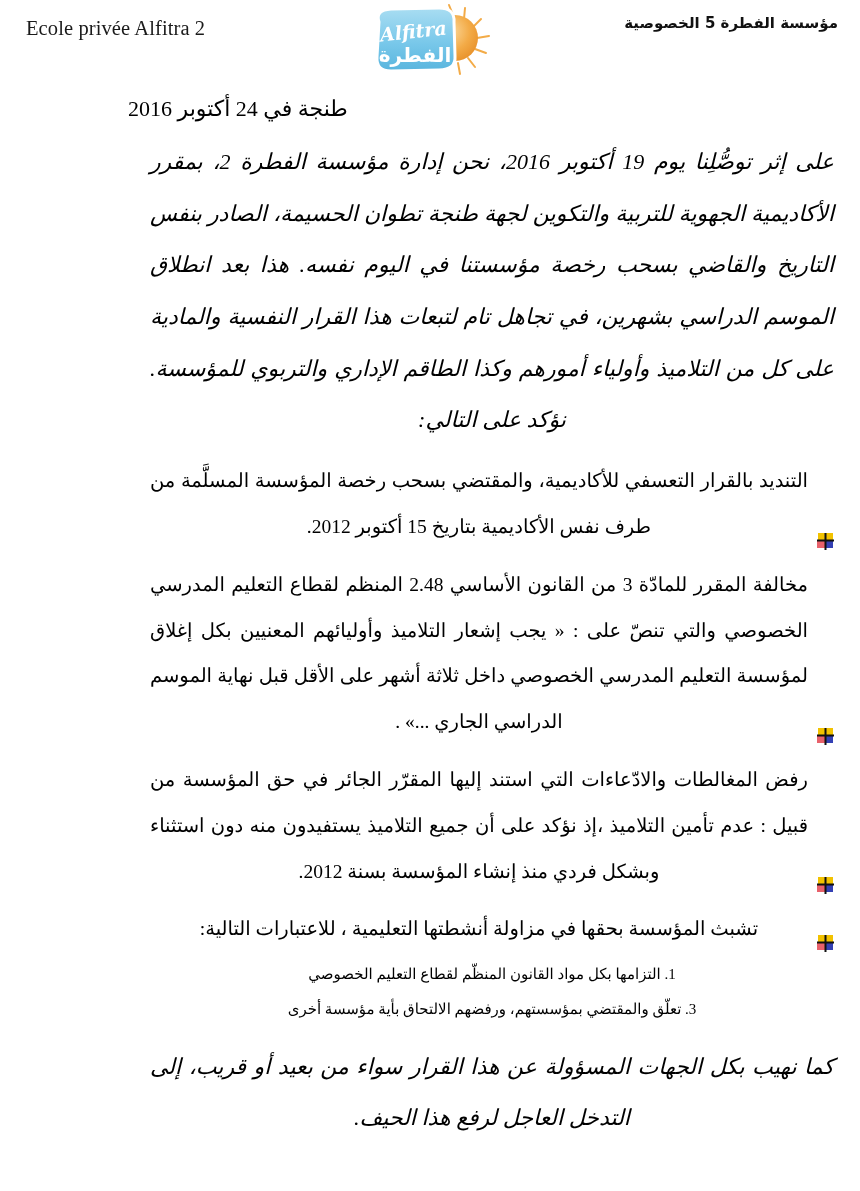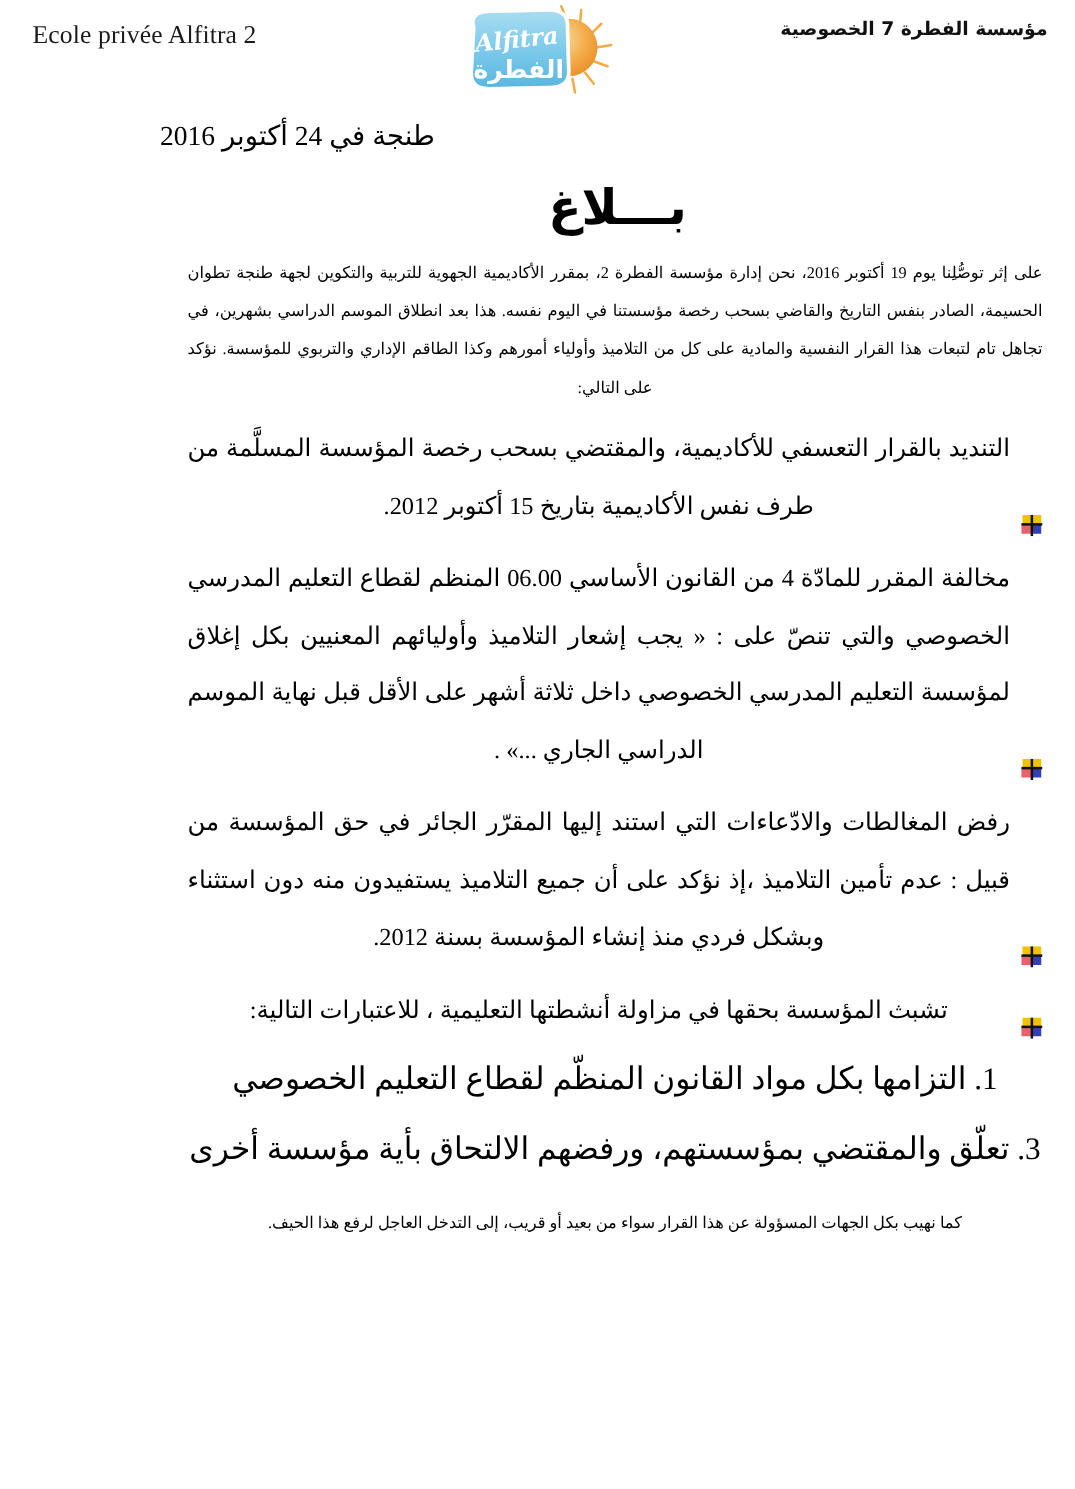--- a/index.html
+++ b/index.html
@@ -88,26 +88,27 @@
   }
 
   
   .body-area {
     padding: 0 26px 0 22px;
     direction: rtl;
   }
 
   p.para {
     margin: 0 0 2px 0;
-    font-size: 13px;
+    font-size: 22px;
     line-height: 2.35;
     text-align: justify;
     text-align-last: center;
     direction: rtl;
     font-family: "Liberation Serif", "DejaVu Serif", serif;
+    font-style: italic;
   }
   p.para.first { margin-top: 14px; }
   p.para.closing { margin-top: 16px; }
 
   
   .bullet-row {
     display: flex;
     flex-direction: row;
     align-items: flex-end;
     margin-top: 12px;
@@ -132,21 +133,21 @@
   .bullet-text.short { text-align: center; text-align-last: center; }
 
   
   ol.num-list {
     list-style: none;
     margin: 6px 0 4px 0;
     padding: 0;
     direction: rtl;
   }
   ol.num-list li {
-    font-size: 25px;
+    font-size: 15px;
     line-height: 2.15;
     text-align: center;
     direction: rtl;
     font-family: "Liberation Serif", "DejaVu Serif", serif;
     margin-bottom: 2px;
   }
   .num-idx { unicode-bidi: isolate; }
 </style>
 </head>
 <body>
@@ -185,26 +186,25 @@
         <circle cx="90" cy="36" r="23" fill="url(#sunGrad)"></circle>
 
         <path d="M14 20 Q10 8 26 7 L74 6 Q90 6 89 20 L90 54 Q91 68 74 68 L26 69 Q11 69 12 55 Z" fill="url(#blobGrad)" stroke="#ffffff" stroke-width="3"></path>
 
         <text x="49" y="36" font-family="'DejaVu Serif', serif" font-size="19" font-style="italic" font-weight="bold" fill="#ffffff" text-anchor="middle" transform="rotate(-6 49 36)">Alfitra</text>
 
         <text x="50" y="60" font-family="'DejaVu Sans', sans-serif" font-size="20" font-weight="bold" fill="#ffffff" text-anchor="middle" direction="rtl">الفطرة</text>
       </svg>
     </div>
 
-    <div class="lh-right">مؤسسة الفطرة 7 الخصوصية</div>
+    <div class="lh-right">مؤسسة الفطرة 5 الخصوصية</div>
   </div>
 
   <div class="date-line">طنجة في 24 أكتوبر 2016</div>
 
-  <div class="doc-title">بـــلاغ</div>
 
   <div class="body-area">
 
     <p class="para first">على إثر توصُّلِنا يوم 19 أكتوبر 2016، نحن إدارة مؤسسة الفطرة 2، بمقرر الأكاديمية الجهوية للتربية والتكوين لجهة طنجة تطوان الحسيمة، الصادر بنفس التاريخ والقاضي بسحب رخصة مؤسستنا في اليوم نفسه. هذا بعد انطلاق الموسم الدراسي بشهرين، في تجاهل تام لتبعات هذا القرار النفسية والمادية على كل من التلاميذ وأولياء أمورهم وكذا الطاقم الإداري والتربوي للمؤسسة. نؤكد على التالي:</p>
 
     <div class="bullet-row">
       <span class="bullet-marker">
         <svg viewBox="0 0 17 17" xmlns="http://www.w3.org/2000/svg">
           <rect x="1" y="0" width="7" height="7" fill="#f2c200"></rect>
           <rect x="9" y="0" width="7" height="7" fill="#f2c200"></rect>
@@ -221,21 +221,21 @@
       <span class="bullet-marker">
         <svg viewBox="0 0 17 17" xmlns="http://www.w3.org/2000/svg">
           <rect x="1" y="0" width="7" height="7" fill="#f2c200"></rect>
           <rect x="9" y="0" width="7" height="7" fill="#f2c200"></rect>
           <rect x="0" y="8" width="8" height="7" fill="#e8616b"></rect>
           <rect x="9" y="8" width="7" height="7" fill="#3340b4"></rect>
           <rect x="7.5" y="0" width="2" height="17" fill="#111111"></rect>
           <rect x="0" y="6.5" width="17" height="2" fill="#111111"></rect>
         </svg>
       </span>
-      <div class="bullet-text">مخالفة المقرر للمادّة 4 من القانون الأساسي 06.00 المنظم لقطاع التعليم المدرسي الخصوصي والتي تنصّ على : « يجب إشعار التلاميذ وأوليائهم المعنيين بكل إغلاق لمؤسسة التعليم المدرسي الخصوصي داخل ثلاثة أشهر على الأقل قبل نهاية الموسم الدراسي الجاري ...» .</div>
+      <div class="bullet-text">مخالفة المقرر للمادّة 3 من القانون الأساسي 2.48 المنظم لقطاع التعليم المدرسي الخصوصي والتي تنصّ على : « يجب إشعار التلاميذ وأوليائهم المعنيين بكل إغلاق لمؤسسة التعليم المدرسي الخصوصي داخل ثلاثة أشهر على الأقل قبل نهاية الموسم الدراسي الجاري ...» .</div>
     </div>
 
     <div class="bullet-row">
       <span class="bullet-marker">
         <svg viewBox="0 0 17 17" xmlns="http://www.w3.org/2000/svg">
           <rect x="1" y="0" width="7" height="7" fill="#f2c200"></rect>
           <rect x="9" y="0" width="7" height="7" fill="#f2c200"></rect>
           <rect x="0" y="8" width="8" height="7" fill="#e8616b"></rect>
           <rect x="9" y="8" width="7" height="7" fill="#3340b4"></rect>
           <rect x="7.5" y="0" width="2" height="17" fill="#111111"></rect>

